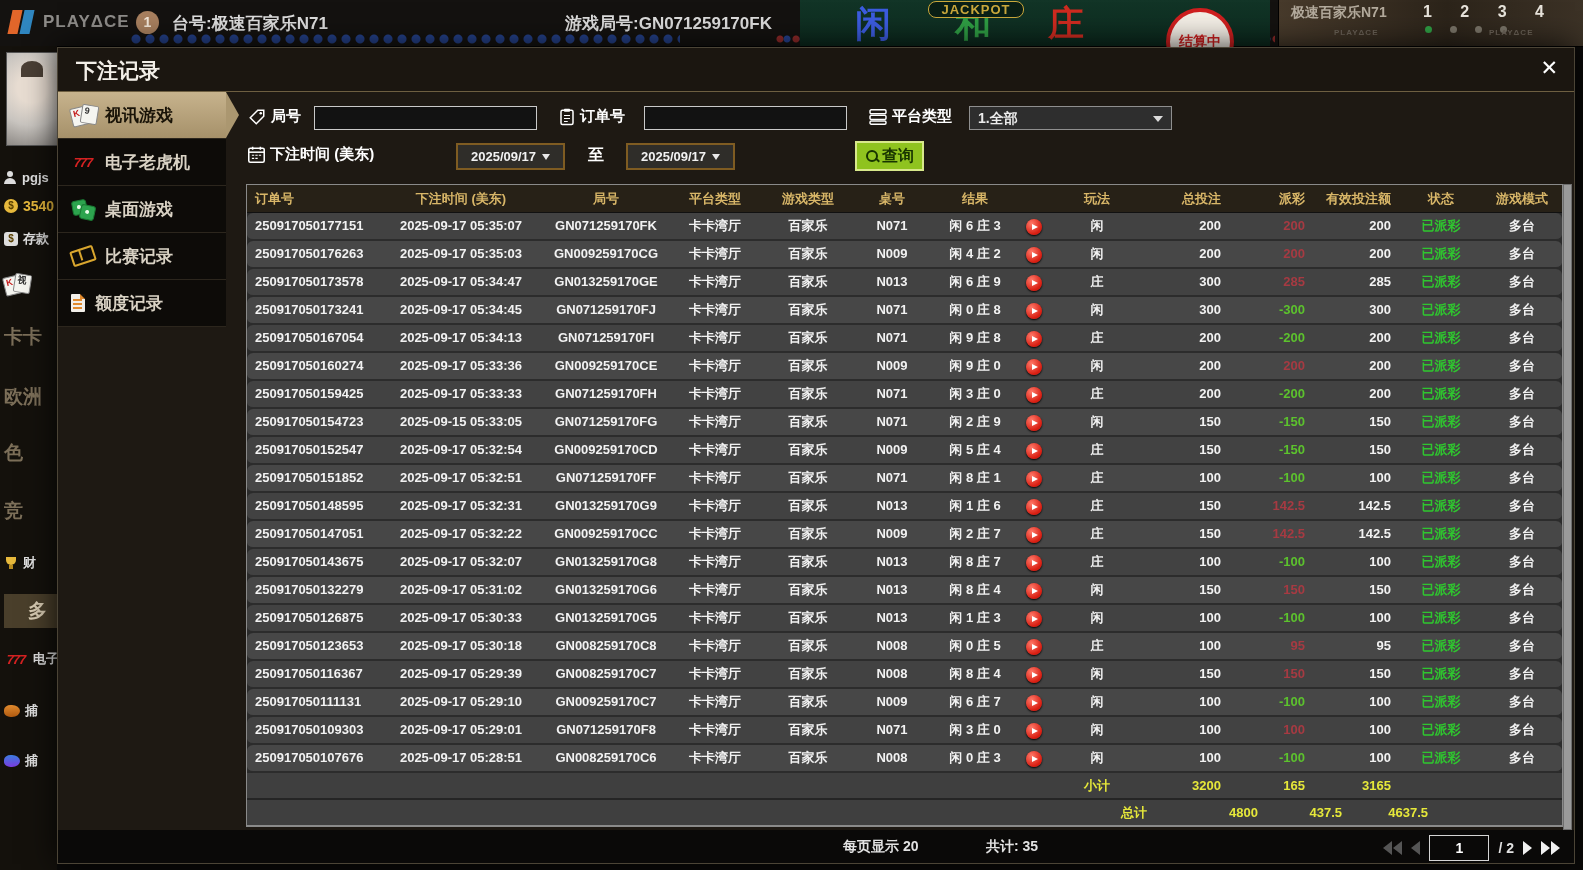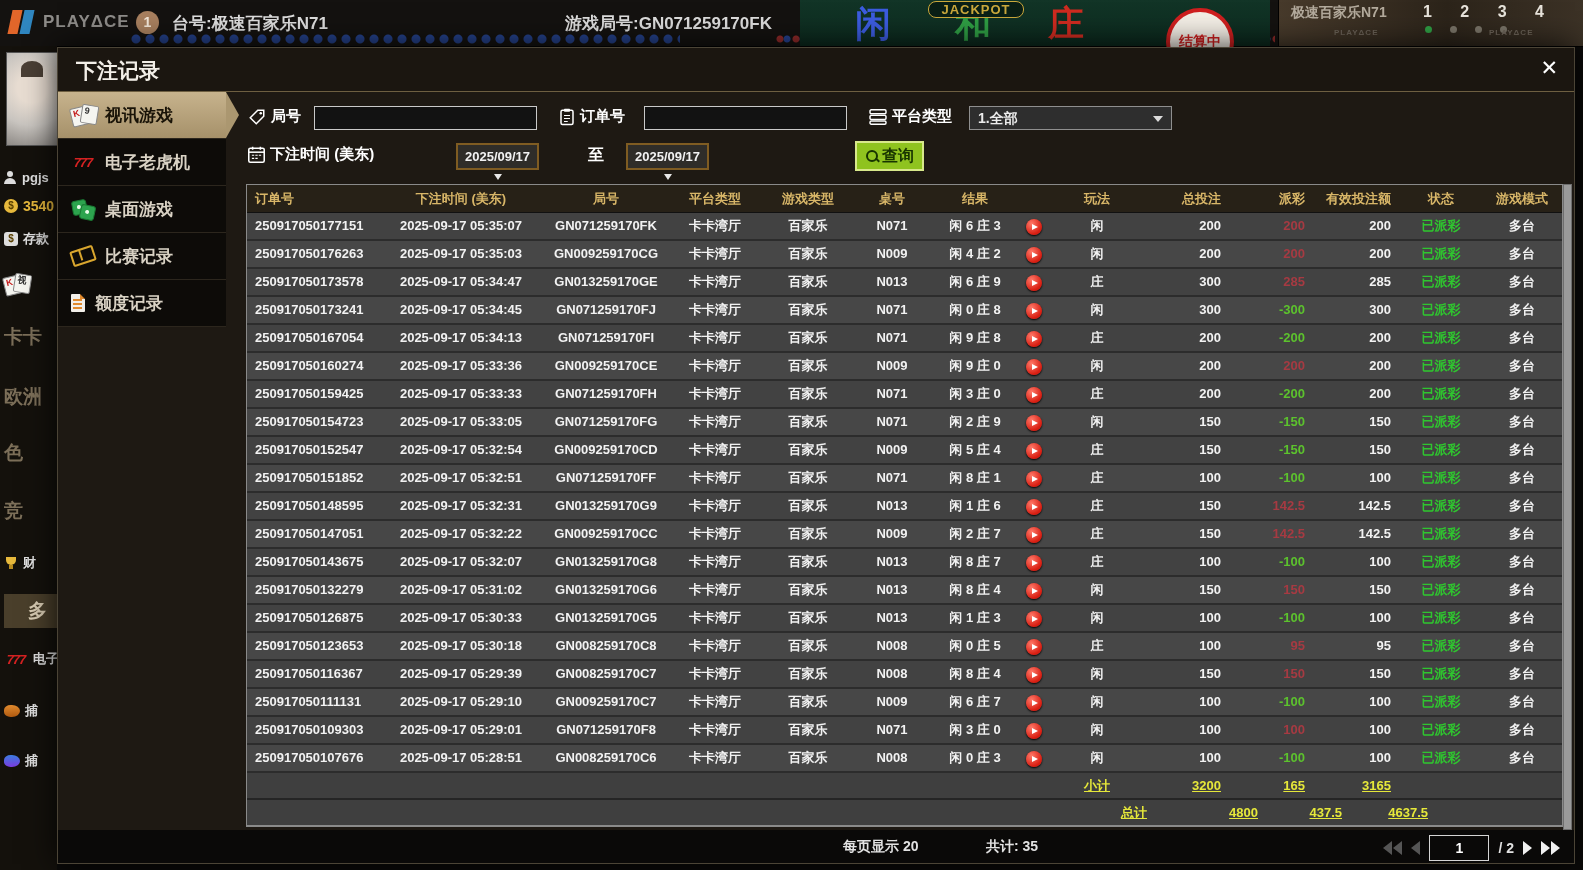--- a/index.html
+++ b/index.html
@@ -82,30 +82,30 @@
   .sbitem{position:relative;height:46px;display:flex;align-items:center;gap:10px;padding-left:13px;background:#0d0b08;border-bottom:1px solid #2c261d;color:#d9d2c4;font-size:17px;font-weight:bold;cursor:pointer;}
   .sbitem.active{background:linear-gradient(#c7b38d,#a6916a);color:#191307;}
   .sbitem.active::after{content:'';position:absolute;right:-13px;top:0;border-left:13px solid #ab9770;border-top:23px solid transparent;border-bottom:23px solid transparent;z-index:3;}
 
   
   .filters{position:absolute;left:168px;top:44px;right:0;height:92px;}
   .f-label{position:absolute;color:#fff;font-weight:bold;font-size:15px;display:flex;align-items:center;gap:5px;}
   .f-input{position:absolute;height:24px;background:#121212;border:1px solid #c9c9c9;color:#eee;font-size:13px;padding:0 6px;box-sizing:border-box;}
   .dropdown{position:absolute;height:24px;background:#2e2e2e;border:1px solid #8f8f8f;color:#ececec;font-size:14px;font-weight:bold;line-height:22px;padding:0 8px;box-sizing:border-box;cursor:pointer;}
   .dropdown .arr{position:absolute;right:8px;top:9px;border-top:6px solid #dcdcdc;border-left:5px solid transparent;border-right:5px solid transparent;}
-  .datebtn{position:absolute;height:23px;background:#2f2d29;border:2px solid #7f5c22;color:#f2f2f2;font-size:13px;font-weight:bold;line-height:23px;padding:0 7px;cursor:pointer;display:flex;align-items:center;gap:6px;box-sizing:content-box;flex-direction:column;}
+  .datebtn{position:absolute;height:23px;background:#2f2d29;border:2px solid #7f5c22;color:#f2f2f2;font-size:13px;font-weight:bold;line-height:23px;padding:0 13px;cursor:pointer;display:flex;align-items:center;gap:6px;box-sizing:content-box;}
   .datebtn .arr{border-top:6px solid #e8e8e8;border-left:4px solid transparent;border-right:4px solid transparent;}
   .searchbtn{position:absolute;height:26px;background:#8fc31f;border:2px solid #d8e88b;color:#173400;font-size:16px;font-weight:bold;display:flex;align-items:center;gap:3px;padding:0 8px;cursor:pointer;}
 
   
   .tablewrap{position:absolute;left:188px;top:136px;width:1317px;border:1px solid #8a8a8a;box-sizing:border-box;background:#2b2b2b;}
   .thead{display:flex;height:27px;line-height:27px;background:#272117;color:#d8b668;font-weight:bold;font-size:13px;border-bottom:1px solid #111;}
-  .trow{display:flex;height:26px;line-height:26px;background:#424242;border-bottom:2px solid #2c2c2c;color:#f2f2f2;font-size:13px;font-weight:bold;}
+  .trow{display:flex;height:26px;line-height:26px;background:#424242;border-bottom:2px solid #2c2c2c;color:#f2f2f2;font-size:13px;font-weight:bold;border-radius:6px;}
   .trow.alt{background:#474747;}
-  .sumrow{display:flex;height:25px;line-height:25px;background:#3f3f3f;border-bottom:2px solid #252525;color:#e6e83a;font-size:13px;font-weight:bold;text-decoration:underline;}
+  .sumrow{display:flex;height:25px;line-height:25px;background:#3f3f3f;border-bottom:2px solid #252525;color:#e6e83a;font-size:13px;font-weight:bold;}
   .cell{box-sizing:border-box;flex:0 0 auto;text-align:center;overflow:hidden;white-space:nowrap;}
   .c0{width:130px;text-align:left;padding-left:8px;}
   .c1{width:168px;}
   .c2{width:122px;}
   .c3{width:96px;}
   .c4{width:90px;}
   .c5{width:78px;}
   .c6{width:86px;text-align:center;padding-left:2px;}
   .c7{width:34px;}
   .c8{width:92px;}
@@ -462,21 +462,21 @@
               </span></div>
             <div class="cell c8">庄</div>
             <div class="cell c9">200</div>
             <div class="cell c10 neg">-200</div>
             <div class="cell c11">200</div>
             <div class="cell c12 paid">已派彩</div>
             <div class="cell c13">多台</div>
           </div>
           <div class="trow alt">
             <div class="cell c0">250917050154723</div>
-            <div class="cell c1">2025-09-17 05:33:05</div>
+            <div class="cell c1">2025-09-15 05:33:05</div>
             <div class="cell c2">GN071259170FG</div>
             <div class="cell c3">卡卡湾厅</div>
             <div class="cell c4">百家乐</div>
             <div class="cell c5">N071</div>
             <div class="cell c6">闲 2 庄 9</div>
             <div class="cell c7"><span class="playbtn">
                 <span class="tri"></span>
               </span></div>
             <div class="cell c8">闲</div>
             <div class="cell c9">150</div>

